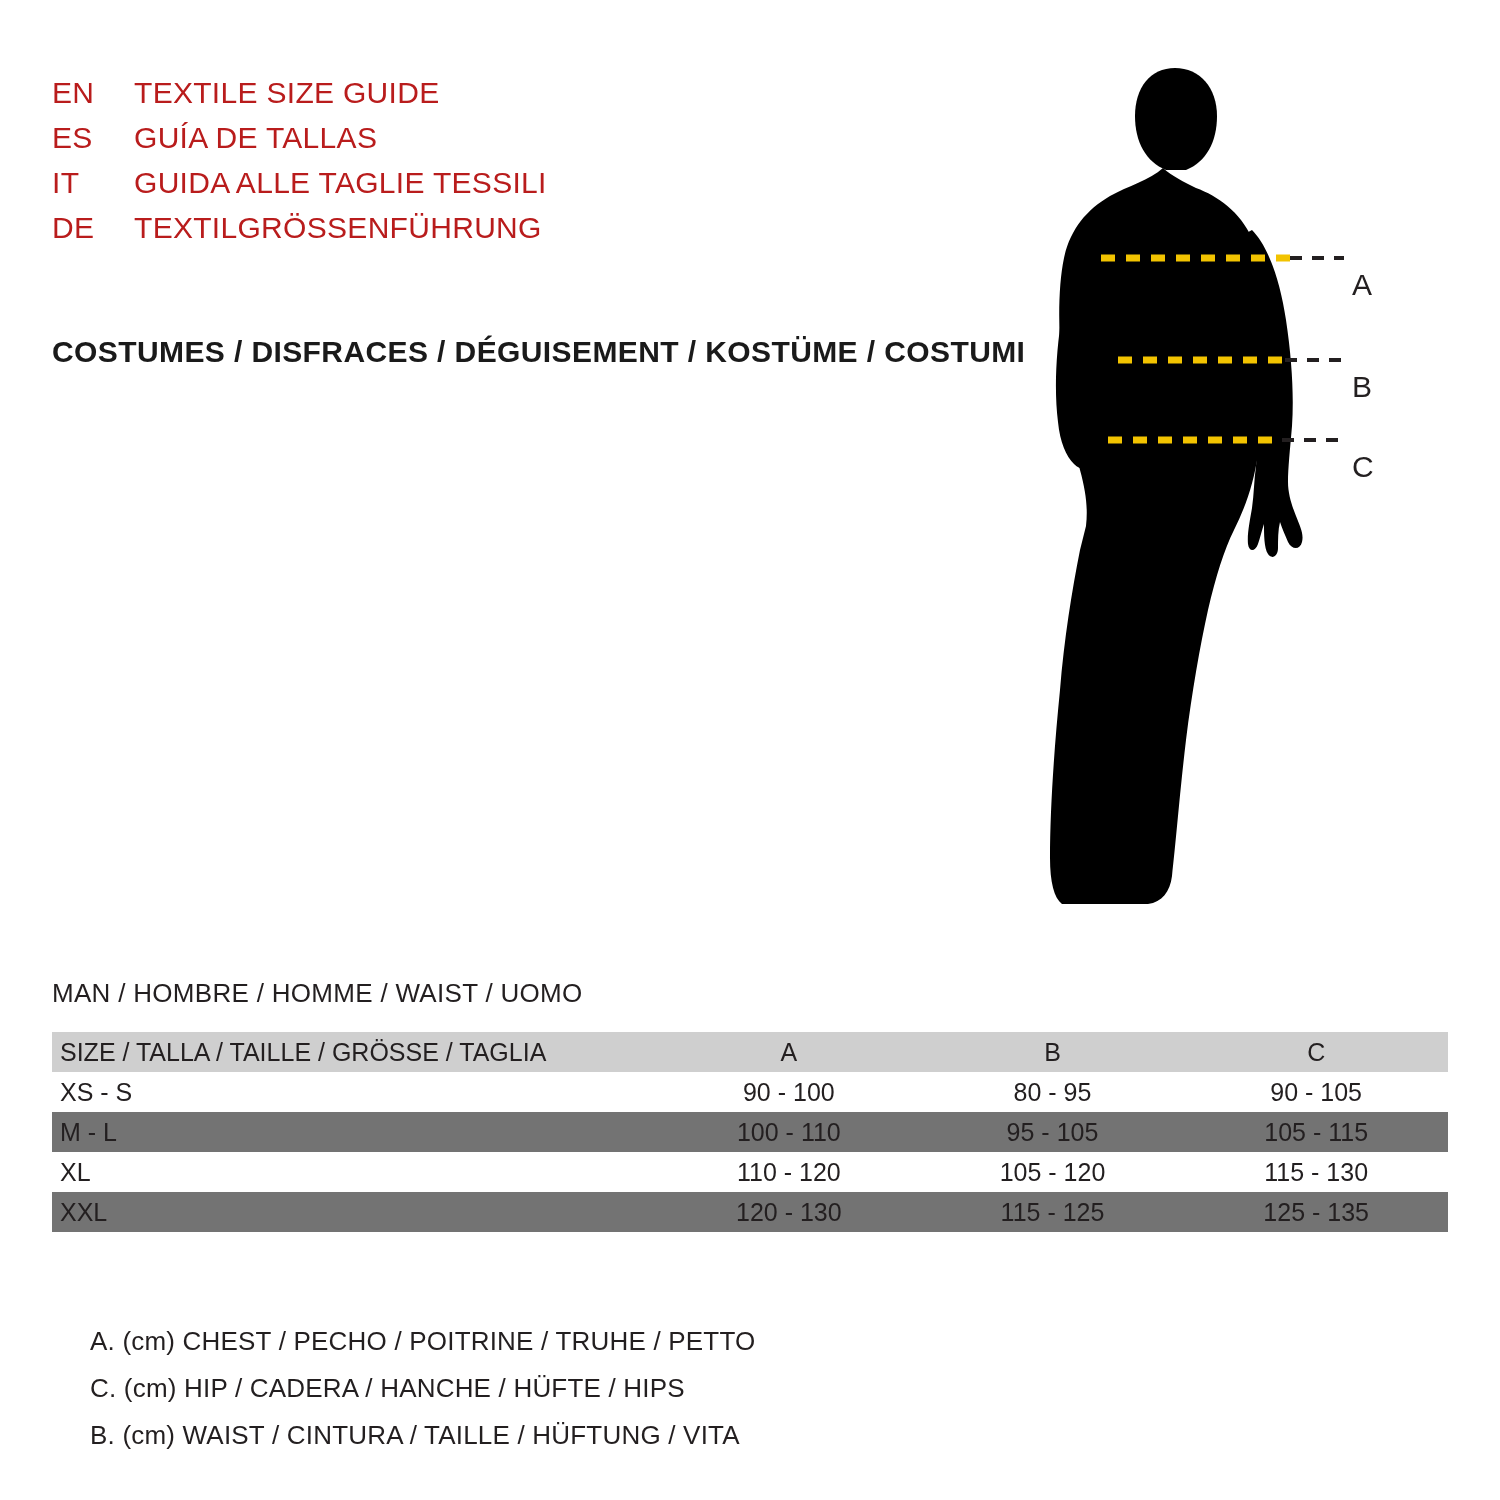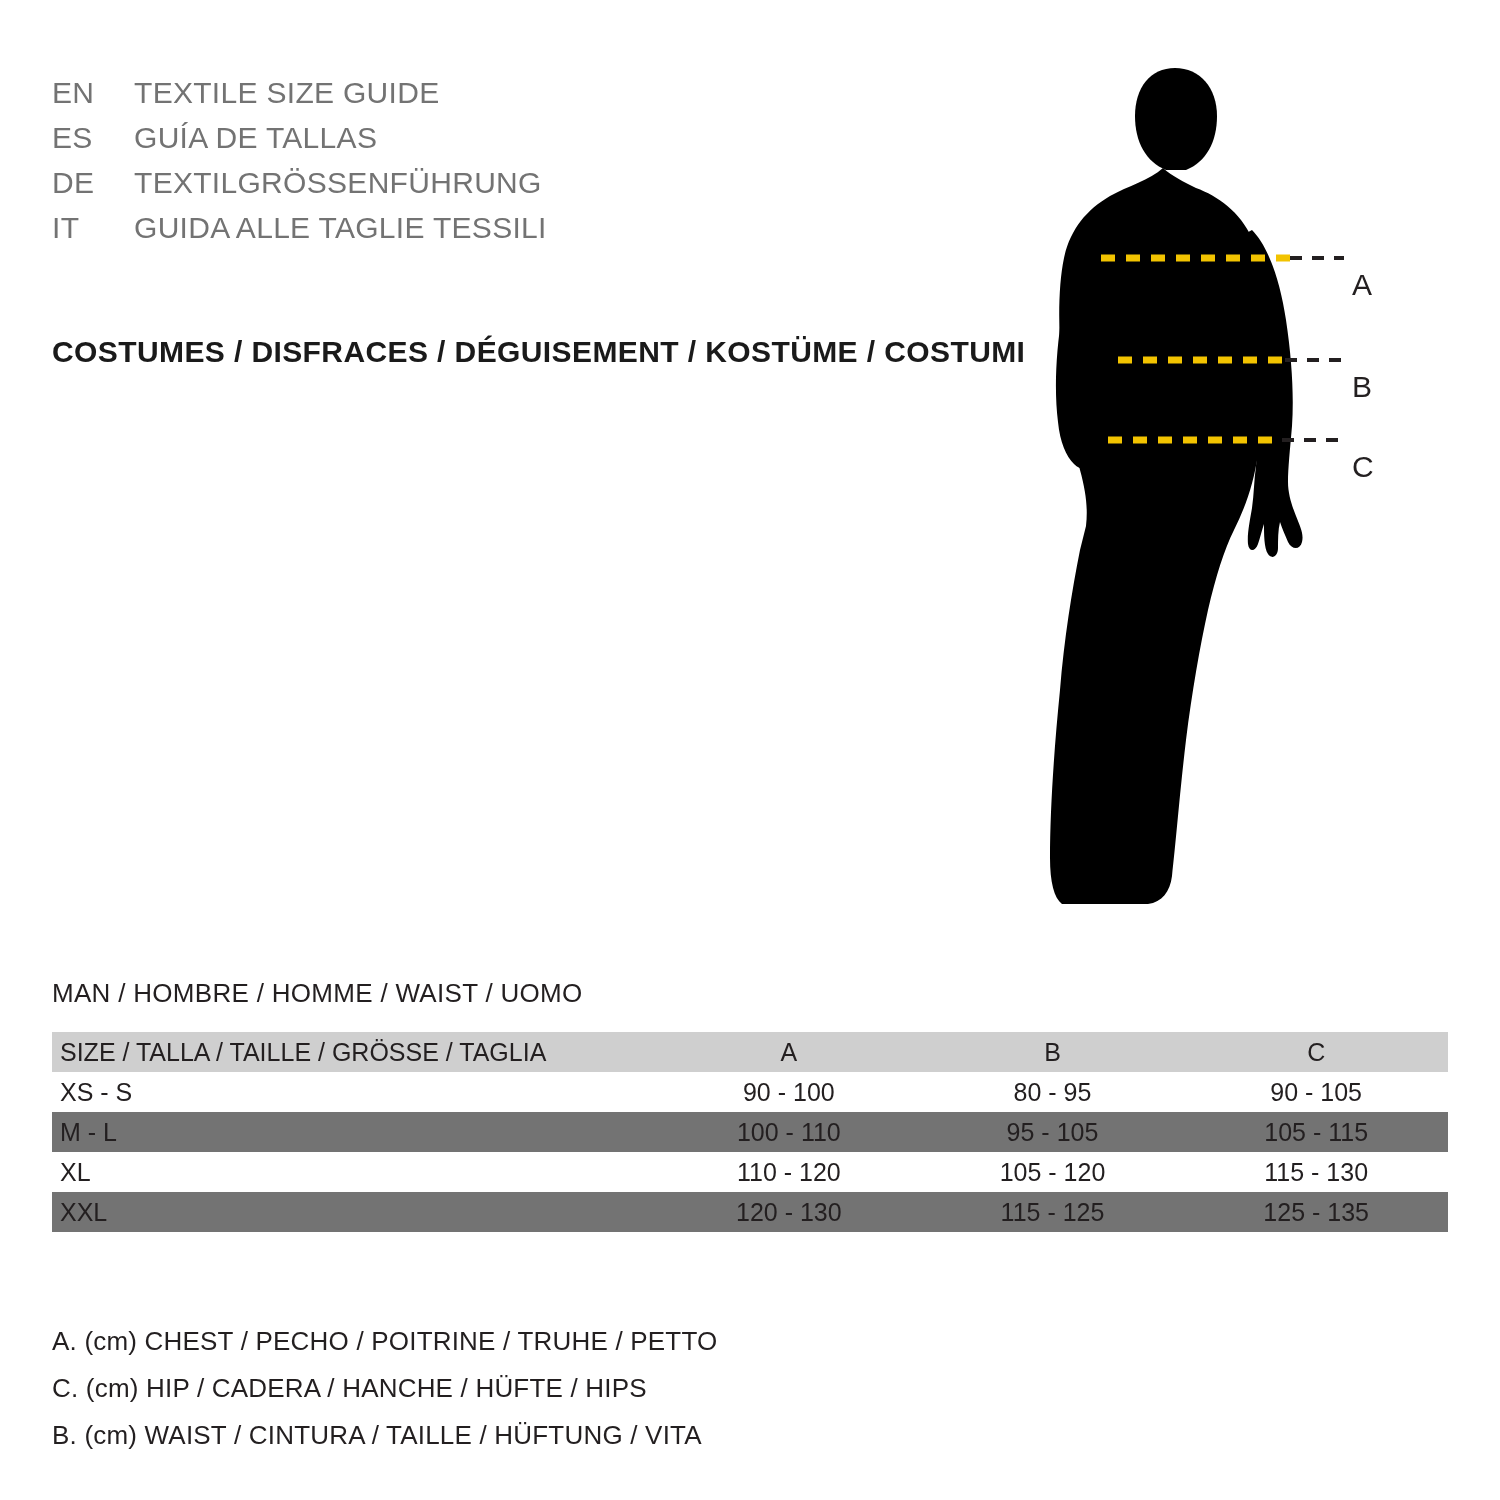--- a/index.html
+++ b/index.html
@@ -27,21 +27,21 @@
     left: 52px;
     top: 70px;
     width: 950px;
   }
   .lang-row {
     display: flex;
     align-items: baseline;
     font-size: 30px;
     letter-spacing: 0.3px;
     line-height: 45px;
-    color: #737373;
+    color: #b91c1c;
   }
   .lang-code {
     width: 82px;
     flex: 0 0 82px;
   }
   .lang-text {
     flex: 1 1 auto;
   }
 
   .costumes-line {
@@ -128,43 +128,44 @@
   .legend {
     position: absolute;
     left: 52px;
     top: 1318px;
     font-size: 26px;
     color: #231f20;
     letter-spacing: 0.2px;
   }
   .legend-row {
     line-height: 47px;
+    margin-left: 38px;
   }
 </style>
 </head>
 <body>
 
 <div class="page">
 
   <div class="lang-block">
     <div class="lang-row">
       <span class="lang-code">EN</span>
       <span class="lang-text">TEXTILE SIZE GUIDE</span>
     </div>
     <div class="lang-row">
       <span class="lang-code">ES</span>
       <span class="lang-text">GUÍA DE TALLAS</span>
     </div>
     <div class="lang-row">
+      <span class="lang-code">IT</span>
+      <span class="lang-text">GUIDA ALLE TAGLIE TESSILI</span>
+    </div>
+    <div class="lang-row">
       <span class="lang-code">DE</span>
       <span class="lang-text">TEXTILGRÖSSENFÜHRUNG</span>
-    </div>
-    <div class="lang-row">
-      <span class="lang-code">IT</span>
-      <span class="lang-text">GUIDA ALLE TAGLIE TESSILI</span>
     </div>
   </div>
 
   <div class="costumes-line">COSTUMES / DISFRACES / DÉGUISEMENT / KOSTÜME / COSTUMI</div>
 
   <div class="figure-wrap">
     <svg class="figure-svg" width="460" height="900" viewBox="0 0 460 900" xmlns="http://www.w3.org/2000/svg">
       <g fill="#000000">
 
         <path d="M175 38 C150 38 135 58 135 86 C135 112 146 132 166 140 L186 140 C206 132 217 112 217 86 C217 58 200 38 175 38 Z"></path>

